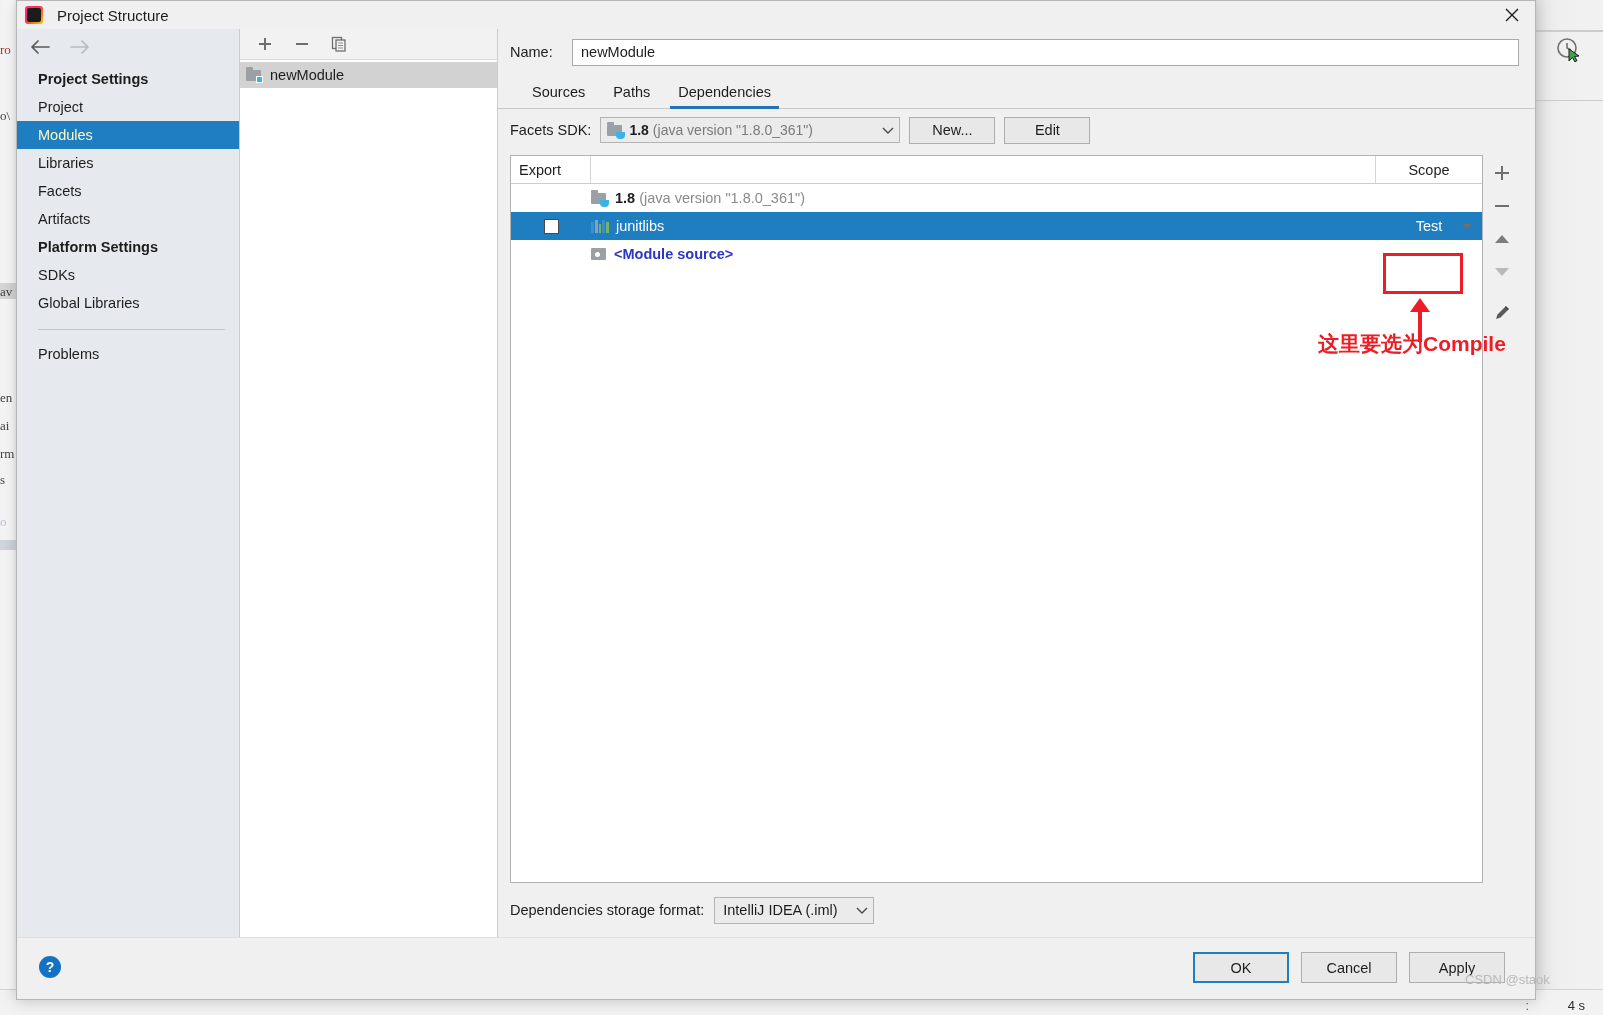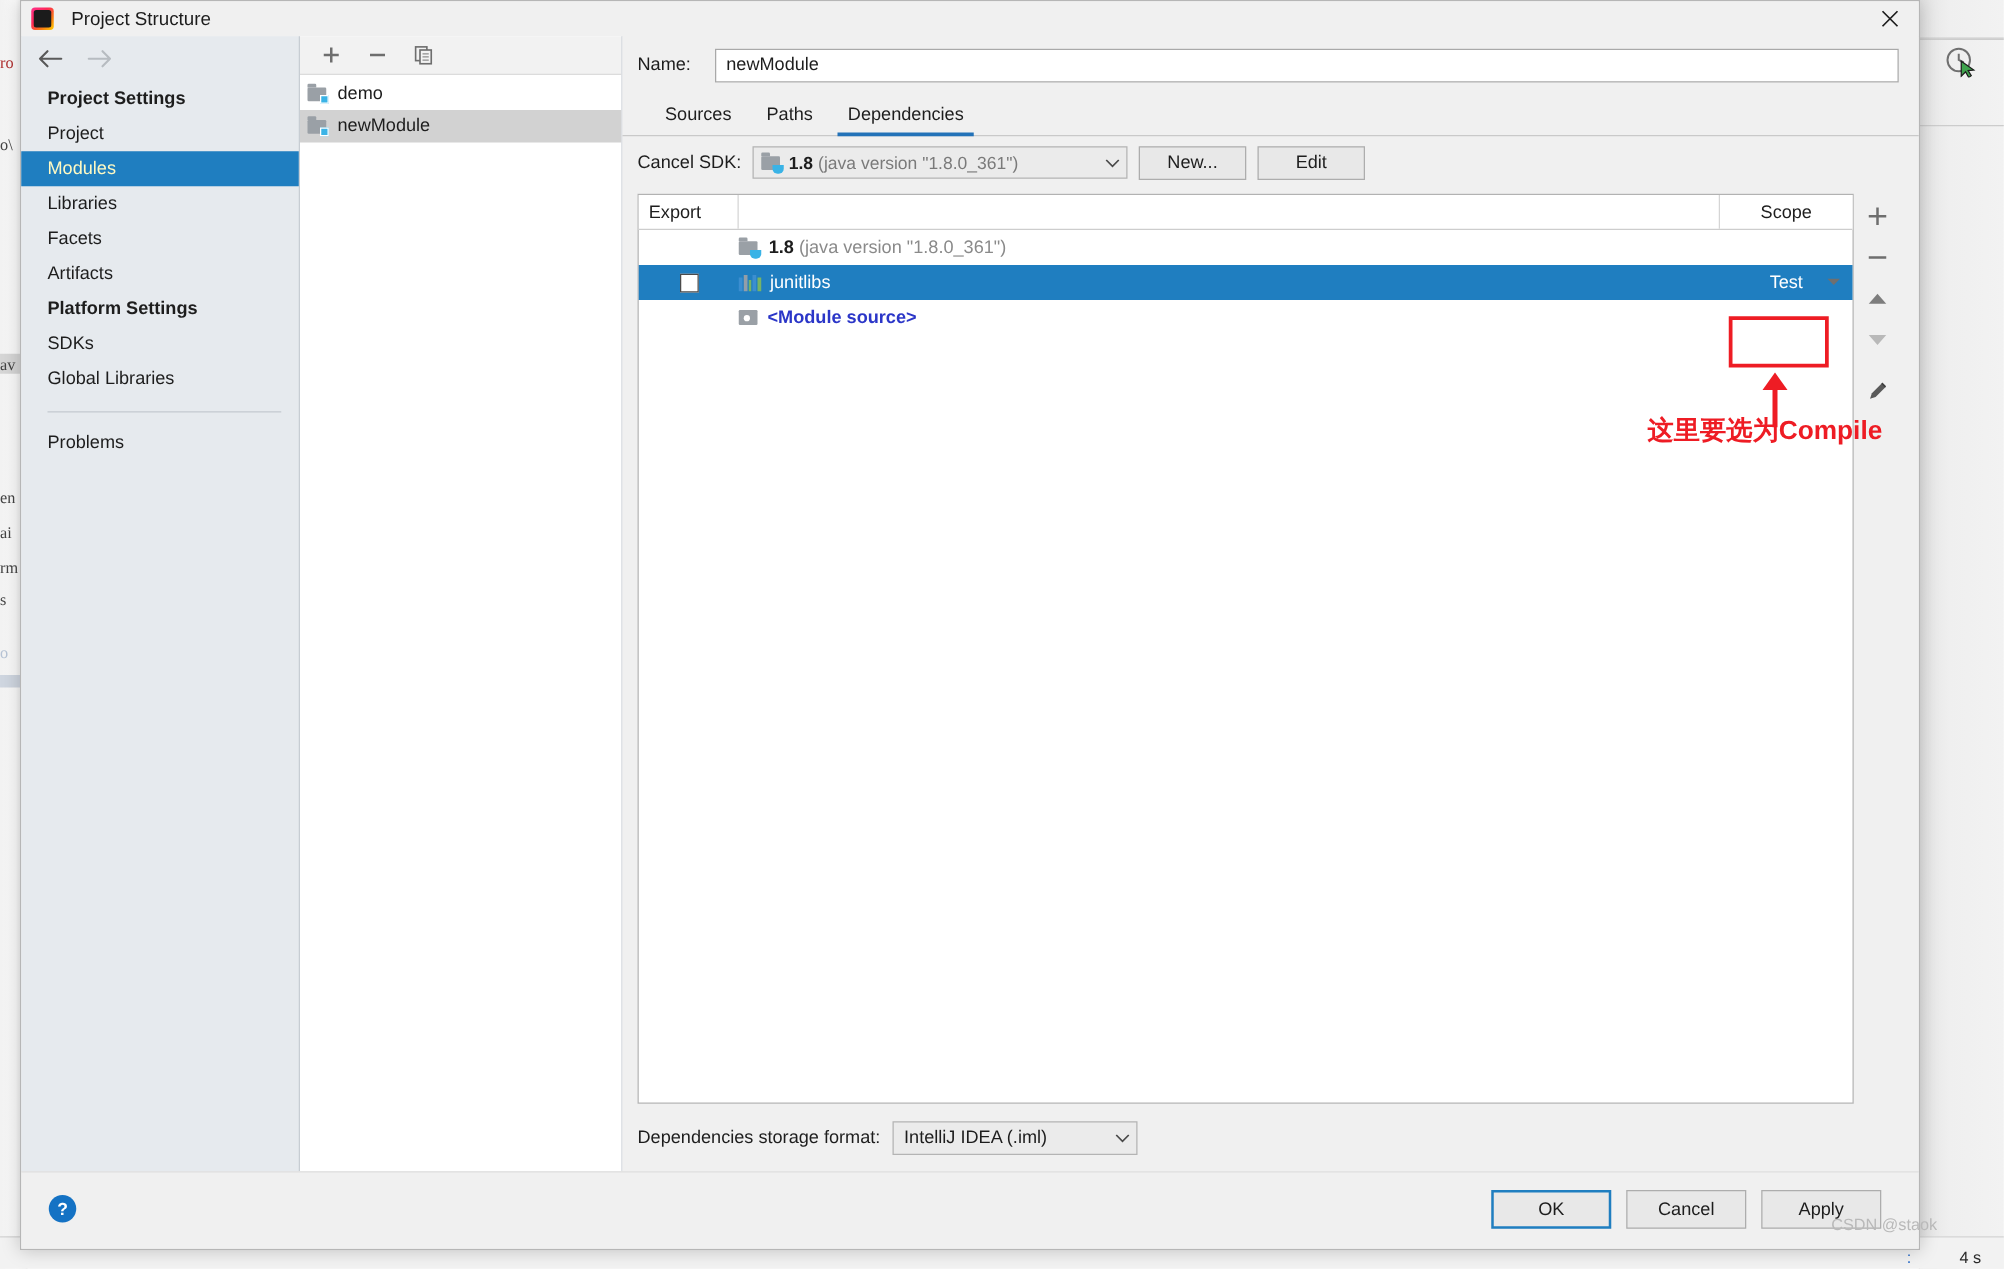--- a/index.html
+++ b/index.html
@@ -306,21 +306,21 @@
     width: 32px; height: 31px; display: flex; align-items: center; justify-content: center;
     cursor: default;
   }
   .side-tb-btn svg { display:block; }
 
   #storage-row {
     height: 54px; display: flex; align-items: center; padding-left: 12px; gap: 10px;
   }
   #storage-label { font-size: 14.5px; color: #1d1d1d; }
   #storage-combo {
-    width: 196px; height: 27px; background: #ebebeb; border: 1px solid #b4b4b4;
+    width: 160px; height: 27px; background: #ebebeb; border: 1px solid #b4b4b4;
     display: flex; align-items: center; padding: 0 4px 0 8px;
     font-size: 14.5px; color: #1d1d1d; cursor: default;
   }
 
   
   #footer {
     position: absolute; left: 0; right: 0; bottom: 0; height: 62px;
     background: #f0f0f0; border-top: 1px solid #dedede;
   }
   #help-btn {
@@ -472,27 +472,20 @@
         </div>
         <div class="tb-btn">
           <svg width="16" height="16" viewBox="0 0 16 16">
             <rect x="1.5" y="1.5" width="9" height="11" fill="none" stroke="#6e6e6e" stroke-width="1.3"></rect>
             <rect x="5" y="4" width="9" height="11" fill="#f2f2f2" stroke="#6e6e6e" stroke-width="1.3"></rect>
             <path d="M7 7 L12 7 M7 9.5 L12 9.5 M7 12 L12 12" stroke="#8d8d8d" stroke-width="1"></path>
           </svg>
         </div>
       </div>
       <div id="modules-list">
-        <div class="module-row">
-          <span class="mod-icon">
-              <span class="folder"></span>
-              <span class="badge"></span>
-            </span>
-          <span>demo</span>
-        </div>
         <div class="module-row selected">
           <span class="mod-icon">
               <span class="folder"></span>
               <span class="badge"></span>
             </span>
           <span>newModule</span>
         </div>
       </div>
     </div>
 
@@ -503,21 +496,21 @@
         <input id="name-input" type="text" value="newModule" style="">
       </div>
 
       <div id="tabs">
         <div class="tab"><span>Sources</span></div>
         <div class="tab"><span>Paths</span></div>
         <div class="tab active"><span>Dependencies</span></div>
       </div>
 
       <div id="sdk-row">
-        <div id="sdk-label">Cancel SDK:</div>
+        <div id="sdk-label">Facets SDK:</div>
         <div id="sdk-combo">
           <span class="sdk-ico">
               <span class="folder"></span>
               <span class="cup"></span>
             </span>
           <span class="sdk-ver">1.8</span>
           <span class="sdk-detail">(java version "1.8.0_361")</span>
           <span class="combo-caret">
             <svg width="14" height="10" viewBox="0 0 14 10">
                 <path d="M2 3 L7 8 L12 3" stroke="#4a4a4a" stroke-width="1.4" fill="none"></path>

